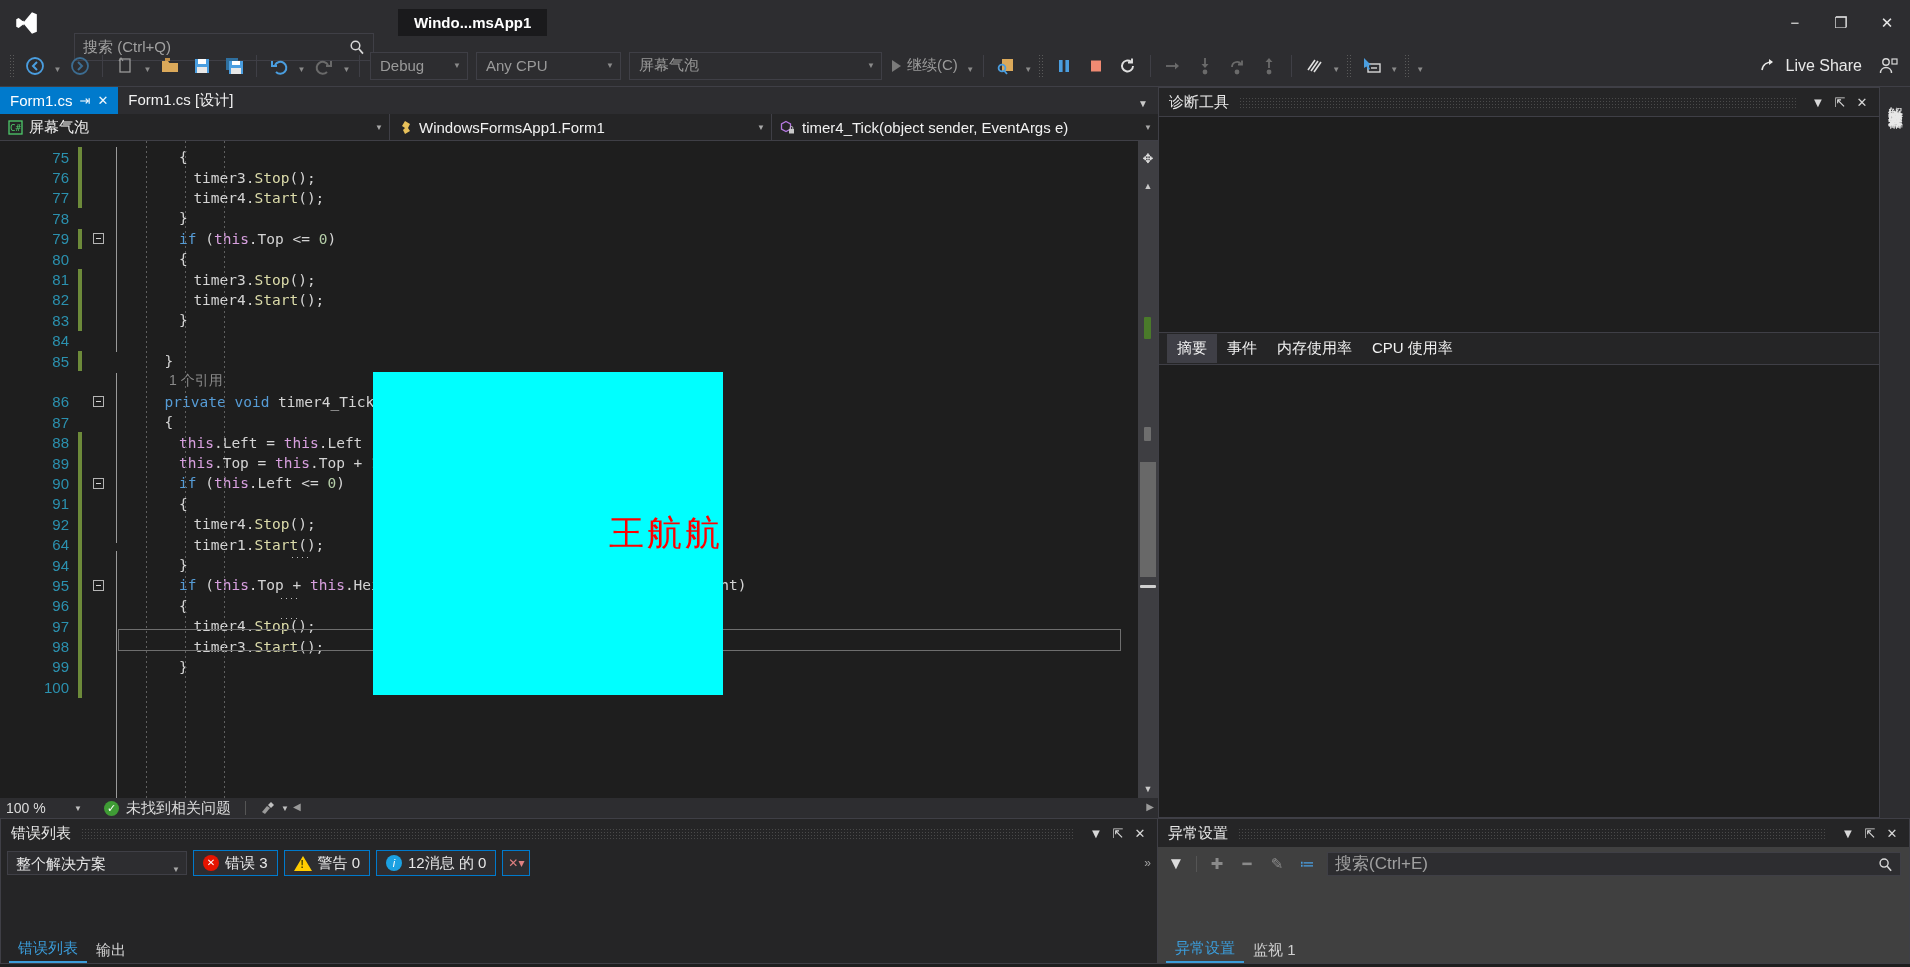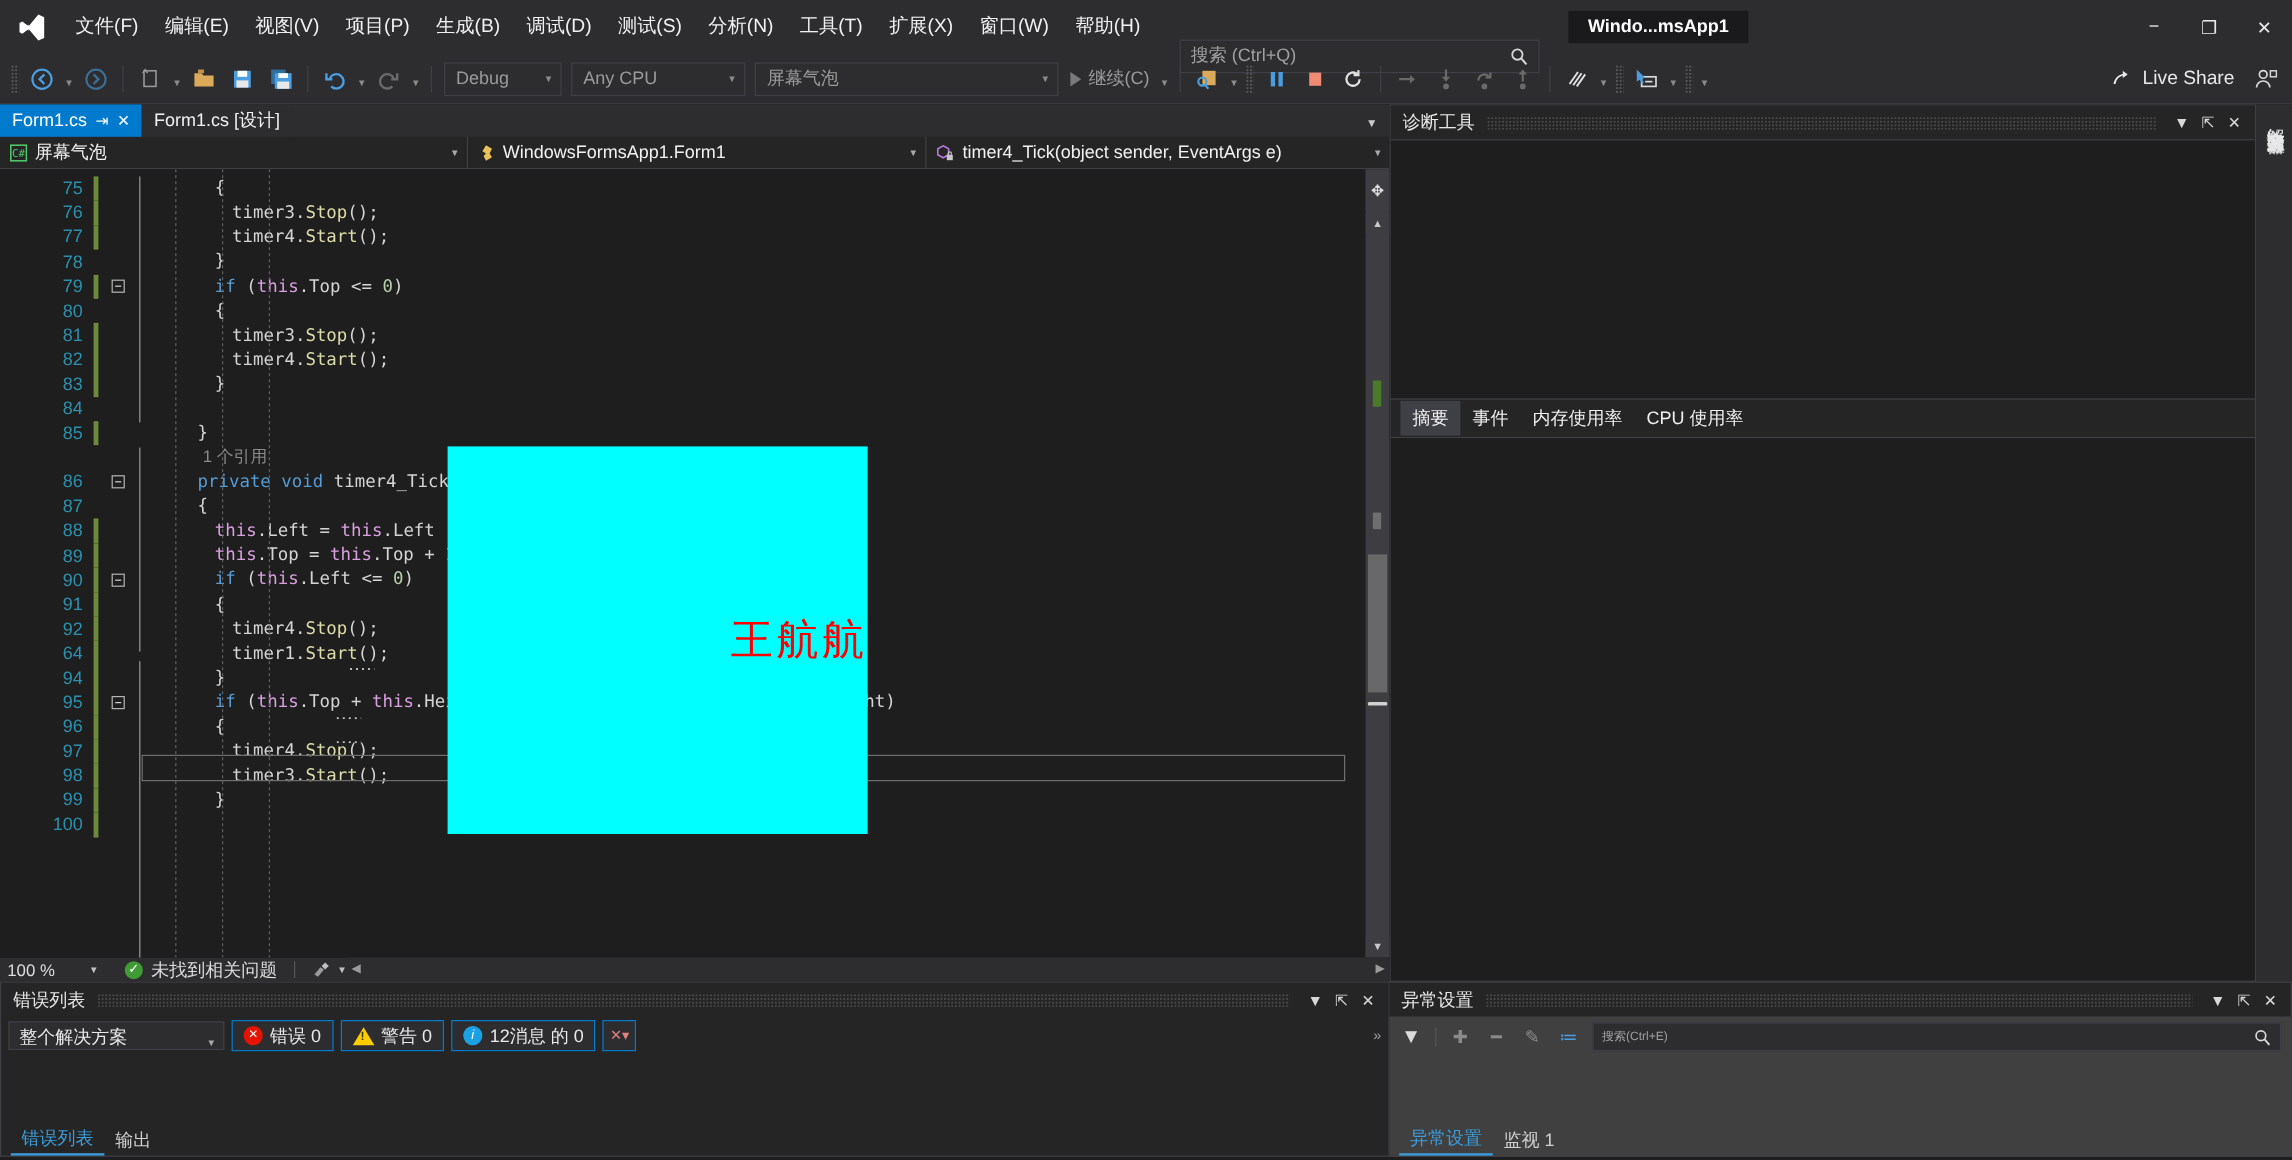--- a/index.html
+++ b/index.html
@@ -146,49 +146,35 @@
   .filter-btn{ width:28px;height:26px;border:1px solid #007acc;background:#2d2d30;display:flex;
                align-items:center;justify-content:center;color:#e08080;font-size:12px;}
   .el-tabs{ display:flex; align-items:flex-end; height:24px; padding-left:8px; margin-top:auto; }
   .eltab{ padding:3px 9px; font-size:15px; color:#3b9cd9; border-bottom:2px solid #3b9cd9; }
   .eltab.off{ color:#d0d0d0; border-bottom:none; }
   .ex-toolbar{ height:34px; display:flex; align-items:center; padding:0 8px; gap:10px; }
   .ex-ico{ width:20px;height:20px;display:flex;align-items:center;justify-content:center;color:#8a8a8a;font-size:15px;}
   .ex-search{ flex:1; height:24px; border:1px solid #3f3f46; background:#2d2d30; display:flex;
               align-items:center; padding:0 7px; }
   .ex-search input{ flex:1; background:transparent; border:none; outline:none; color:#c0c0c0;
-                    font-family:"Liberation Sans",sans-serif; font-size:10px; }
+                    font-family:"Liberation Sans",sans-serif; font-size:17px; }
   .ex-search input::placeholder{ color:#a0a0a0; }
 
   
   .float-form{ position:absolute; background:#00ffff; display:flex; align-items:center; justify-content:flex-end;padding-left:40px; }
   .float-form .ft{ color:#ff0000; font-size:35px; font-family:"DejaVu Serif", serif; letter-spacing:3px; }
 </style>
 </head>
 <body>
 
 <div class="titlebar">
   <div class="vs-logo">
     <svg viewBox="0 0 24 24">
         <path fill="#ffffff" d="M17.5 2 10 11 5.2 7.3 3 8.5v7l2.2 1.2L10 13l7.5 9L22 20V4l-4.5-2zM7 12l3 2.4V9.6L7 12zm6.5 0 4 4.3V7.7L13.5 12z"></path>
       </svg>
-  </div>
-  <div class="menubar">
-    <div class="menu-item">文件(F)</div>
-    <div class="menu-item">编辑(E)</div>
-    <div class="menu-item">视图(V)</div>
-    <div class="menu-item">项目(P)</div>
-    <div class="menu-item">生成(B)</div>
-    <div class="menu-item">调试(D)</div>
-    <div class="menu-item">测试(S)</div>
-    <div class="menu-item">分析(N)</div>
-    <div class="menu-item">工具(T)</div>
-    <div class="menu-item">扩展(X)</div>
-    <div class="menu-item">窗口(W)</div>
-    <div class="menu-item">帮助(H)</div>
   </div>
   <div class="search-wrap">
     <input type="text" placeholder="搜索 (Ctrl+Q)" style="">
     <svg class="mag" viewBox="0 0 16 16">
       <circle cx="6.5" cy="6.5" r="4.3" fill="none" stroke="#d8d8d8" stroke-width="1.5"></circle>
       <line x1="9.8" y1="9.8" x2="14" y2="14.6" stroke="#d8d8d8" stroke-width="1.7"></line>
     </svg>
   </div>
   <div class="app-name">Windo...msApp1</div>
   <div class="wbtns">
@@ -530,21 +516,21 @@
       <span class="ph-btn">⇱</span>
       <span class="ph-btn">✕</span>
     </div>
     <div class="el-toolbar">
       <div class="el-combo">
         <span>整个解决方案</span>
         <span style="font-size:8px;color:#a8a8a8;">▼</span>
       </div>
       <div class="sevbtn">
         <span class="ico-err"></span>
-        <span>错误 0</span>
+        <span>错误 3</span>
       </div>
       <div class="sevbtn">
         <span class="ico-warn"></span>
         <span>警告 0</span>
       </div>
       <div class="sevbtn">
         <span class="ico-info"></span>
         <span>12消息 的 0</span>
       </div>
       <div class="filter-btn">✕▾</div>

